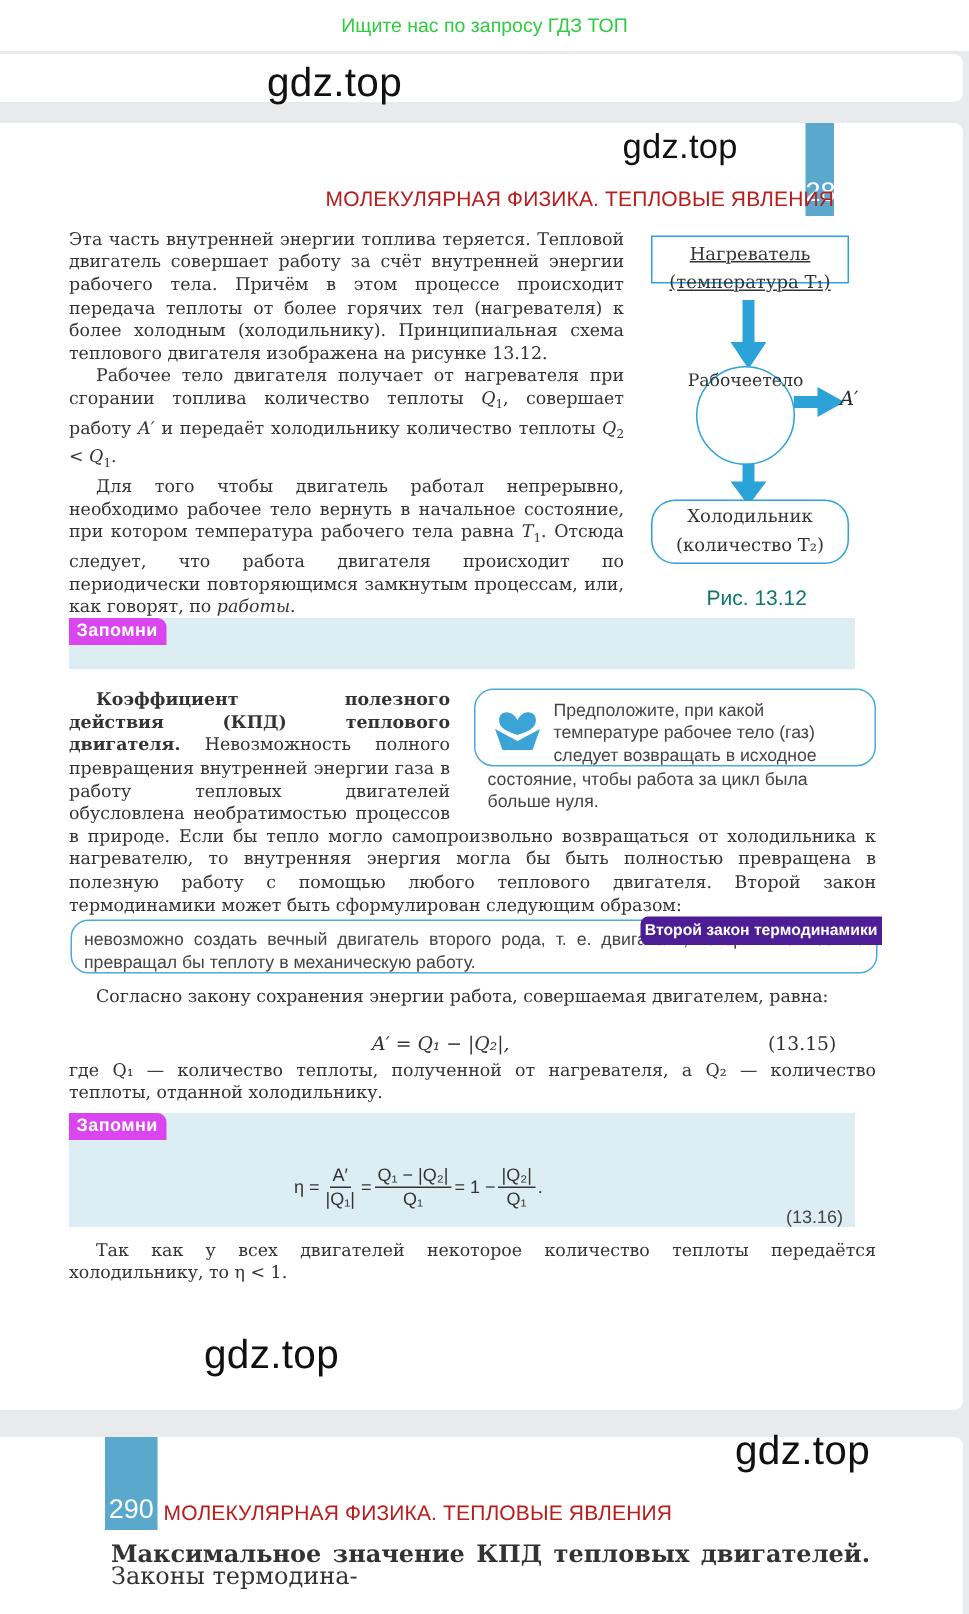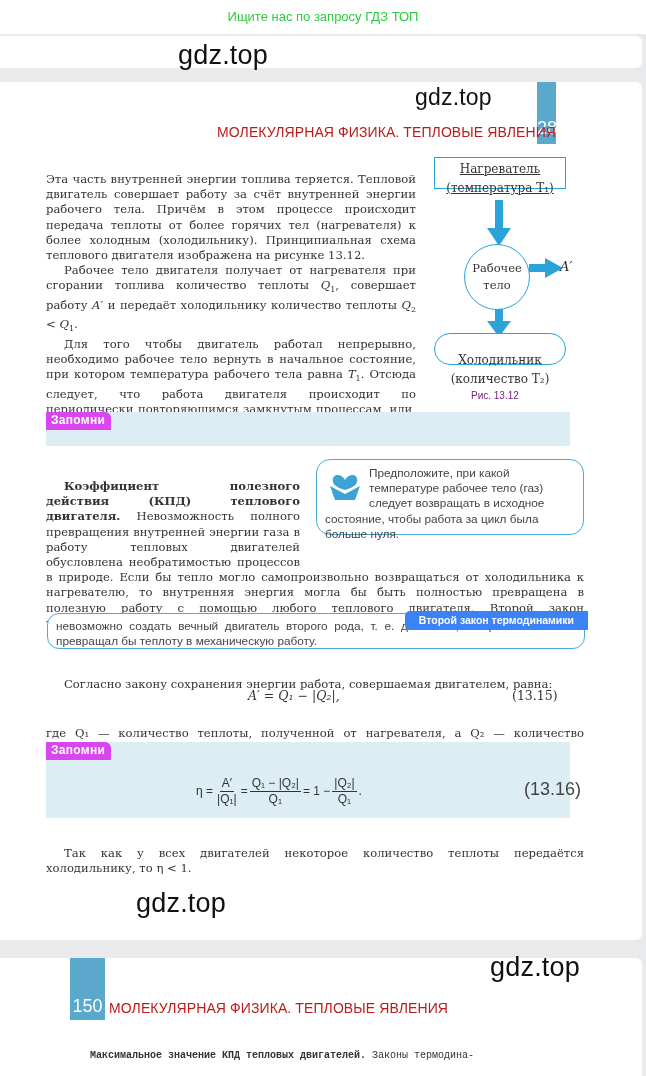--- a/index.html
+++ b/index.html
@@ -32,41 +32,41 @@
     position: absolute; background: #5aa8cb; color: #fff;
     font-family: "Liberation Sans", sans-serif; font-size: 18px;
     text-align: center;
   }
   .running-head {
     position: absolute; font-family: "Liberation Sans", sans-serif;
     font-size: 14px; color: #b91c1c; letter-spacing: 0.1px;
   }
   .body-text {
     position: absolute; font-size: 11.6px; line-height: 15.2px;
-    text-align: justify; color: #333; margin-top: 20px;
+    text-align: justify; color: #333;
   }
   .body-text p { text-indent: 18px; }
   .body-text p.noindent { text-indent: 0; }
   .sans { font-family: "Liberation Sans", sans-serif; }
   i.math { font-family: "DejaVu Serif", serif; font-style: italic; }
   sub { font-size: 8px; }
 
   
   .diag-box {
     position: absolute; border: 1.6px solid #2ba3d9; background: #fff;
     font-size: 12px; line-height: 19px; text-align: center; color: #333;
   }
   .diag-circle {
     position: absolute; border: 1.6px solid #2ba3d9; border-radius: 50%;
     background: #fff; font-size: 11.5px; line-height: 17px; text-align: center; color: #333;
-    display: flex; flex-direction: column; justify-content: center;
+    display: flex; justify-content: center;
   }
   .fig-caption {
     position: absolute; font-family: "Liberation Sans", sans-serif;
-    color: #701a75; font-size: 10px;
+    color: #0f766e; font-size: 14px;
   }
 
   
   .remember {
     position: absolute; background: #dcedf4;
     font-family: "Liberation Sans", sans-serif; font-size: 11.8px; line-height: 15px;
     color: #444;
   }
   .remember-tag {
     display: inline-block; background: #d946ef; color: #fff;
@@ -79,22 +79,22 @@
     font-family: "Liberation Sans", sans-serif; font-size: 11.8px; line-height: 15.2px;
     color: #444; padding: 6px 8px 6px 8px; background: #fff;
   }
   .law-box {
     position: absolute; border: 1.5px solid #4aaad8; border-radius: 12px;
     font-family: "Liberation Sans", sans-serif; font-size: 11.8px; line-height: 15px;
     color: #444; padding: 5px 8px 4px 8px; background: #fff;
   }
   .law-tag {
     position: absolute; right: -4px; top: -3px;
-    background: #3b82f6; color: #fff; font-weight: bold; font-size: 10.5px;
-    padding: 2px 14px; border-radius: 5px 0 0 5px;
+    background: #4c1d95; color: #fff; font-weight: bold; font-size: 10.5px;
+    padding: 2px 3px; border-radius: 5px 0 0 5px;
   }
   .formula {
     position: absolute; font-size: 12.5px; color: #333;
   }
   .frac { display: inline-flex; flex-direction: column; align-items: center; vertical-align: middle; margin: 0 2px; }
   .frac .num { border-bottom: 1px solid #333; padding: 0 2px; line-height: 15px; }
   .frac .den { padding: 0 2px; line-height: 15px; }
   .footer-links {
     position: absolute; left: 0; width: 646px; top: 1098px; text-align: center;
     font-family: "Liberation Sans", sans-serif; font-size: 13px; color: #4a2d8a;
@@ -139,38 +139,38 @@
   </div>
   <svg style="position:absolute;left:529px;top:258px;" width="34" height="20">
     <rect x="0" y="6" width="18" height="8" fill="#2ba3d9"></rect>
     <polygon points="16,0 34,10 16,20" fill="#2ba3d9"></polygon>
   </svg>
   <div style="position:absolute;left:560px;top:259px;font-size:13px;font-style:italic;">A′</div>
   <svg style="position:absolute;left:484px;top:309px;" width="30" height="30">
     <rect x="11" y="0" width="8" height="14" fill="#2ba3d9"></rect>
     <polygon points="3,12 27,12 15,28" fill="#2ba3d9"></polygon>
   </svg>
-  <div class="diag-box" style="left:434px;top:333px;width:132px;height:32px;padding-top:17px;border-radius:16px;">
+  <div class="diag-box" style="left:434px;top:333px;width:132px;height:43px;padding-top:1px;border-radius:16px;">
     <div>Холодильник</div>
     <div>(количество T₂)</div>
   </div>
   <div class="fig-caption" style="left:471px;top:390px;">Рис. 13.12</div>
 </div>
 
 <div class="remember" style="left:46px;top:412px;width:524px;height:34px;">
   <div style="position:absolute;left:0;top:0;" class="remember-tag">Запомни</div>
 </div>
 <div style="position:absolute;left:53px;top:432px;font-family:'Liberation Sans',sans-serif;font-size:11.8px;color:#444;background:#dcedf4;width:0;"></div>
 
 <div class="body-text" style="left:46px;top:459px;width:538px;">
   <div style="float:right;width:272px;height:88px;margin-left:12px;"></div>
   <p><b>Коэффициент полезного действия (КПД) теплового двигателя.</b><span> Невозможность полного превращения внутренней энергии газа в работу тепловых двигателей обусловлена необратимостью процессов в природе. Если бы тепло могло самопроизвольно возвращаться от холодильника к нагревателю, то внутренняя энергия могла бы быть полностью превращена в полезную работу с помощью любого теплового двигателя. Второй закон термодинамики может быть сформулирован следующим образом:</span></p>
 </div>
 
-<div class="question-box" style="left:316px;top:459px;width:268px;height:76px;">
+<div class="question-box" style="left:316px;top:459px;width:268px;height:52px;border-radius:13px;">
   <svg style="float:left;margin:0 6px 0 2px;" width="36" height="36" viewBox="0 0 36 36">
     <path d="M18 14 C14 6, 4 8, 6 16 C7 20, 12 22, 18 24 C24 22, 29 20, 30 16 C32 8, 22 6, 18 14 Z" fill="#3ca3d6"></path>
     <path d="M3 20 L18 28 L33 20 L28 34 L8 34 Z" fill="#3ca3d6"></path>
   </svg>
   <span>Предположите, при какой температуре рабочее тело (газ) следует возвращать в исходное состояние, чтобы работа за цикл была больше нуля.</span>
 </div>
 
 <div class="law-box" style="left:47px;top:613px;width:538px;height:36px;">
   <div class="law-tag">Второй закон термодинамики</div>
   <div style="text-align:justify;text-align-last:left;">невозможно создать вечный двигатель второго рода, т. е. двигатель, который полностью превращал бы теплоту в механическую работу.</div>
@@ -198,30 +198,30 @@
         <span class="num">Q₁ − |Q₂|</span>
         <span class="den">Q₁</span>
       </span>
     <span>= 1 −</span>
     <span class="frac">
         <span class="num">|Q₂|</span>
         <span class="den">Q₁</span>
       </span>
     <span>.</span>
   </div>
-  <div class="formula sans" style="left:478px;top:40px;font-size:18px;color:#444;">(13.16)</div>
+  <div class="formula sans" style="left:478px;top:62px;font-size:12px;color:#444;">(13.16)</div>
 </div>
 
 <div class="body-text" style="left:46px;top:826px;width:538px;">
   <p>Так как у всех двигателей некоторое количество теплоты передаётся холодильнику, то η &lt; 1.</p>
 </div>
 
 <div class="wm" style="left:136px;top:888px;">gdz.top</div>
 
 <div class="card card3"></div>
 <div class="wm" style="left:490px;top:952px;">gdz.top</div>
-<div class="pagenum-tab" style="left:70px;top:958px;width:35px;height:62px;padding-top:38px;">150</div>
+<div class="pagenum-tab" style="left:70px;top:958px;width:35px;height:62px;padding-top:38px;">290</div>
 <div class="running-head" style="left:109px;top:1000px;">МОЛЕКУЛЯРНАЯ ФИЗИКА. ТЕПЛОВЫЕ ЯВЛЕНИЯ</div>
-<div class="body-text" style="left:90px;top:1028px;width:506px;font-size:10px;font-family:Liberation Mono, monospace;">
+<div class="body-text" style="left:74px;top:1028px;width:506px;font-size:16px;">
   <p class="noindent"><b>Максимальное значение КПД тепловых двигателей.</b><span> Законы термодина-</span></p>
 </div>
 
 <div class="footer-links">gdz top  //  гдз топ  //  гдз top</div>
 
 </body></html>

